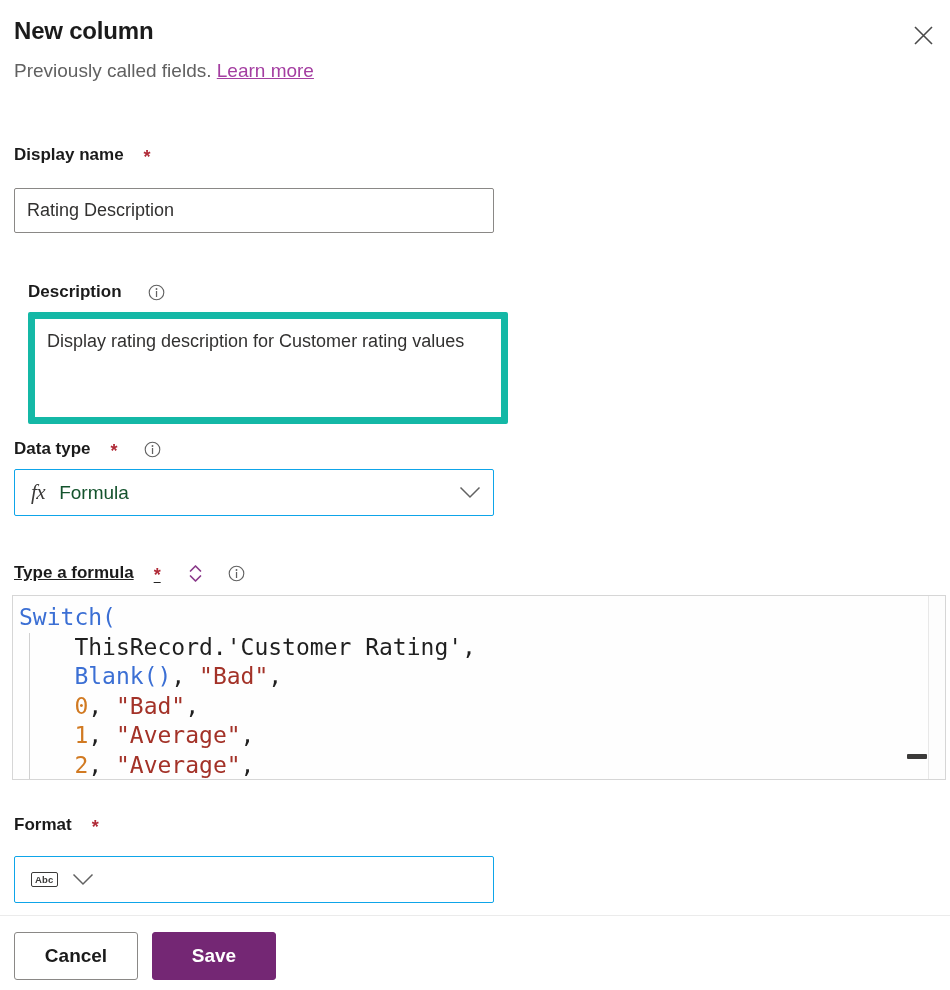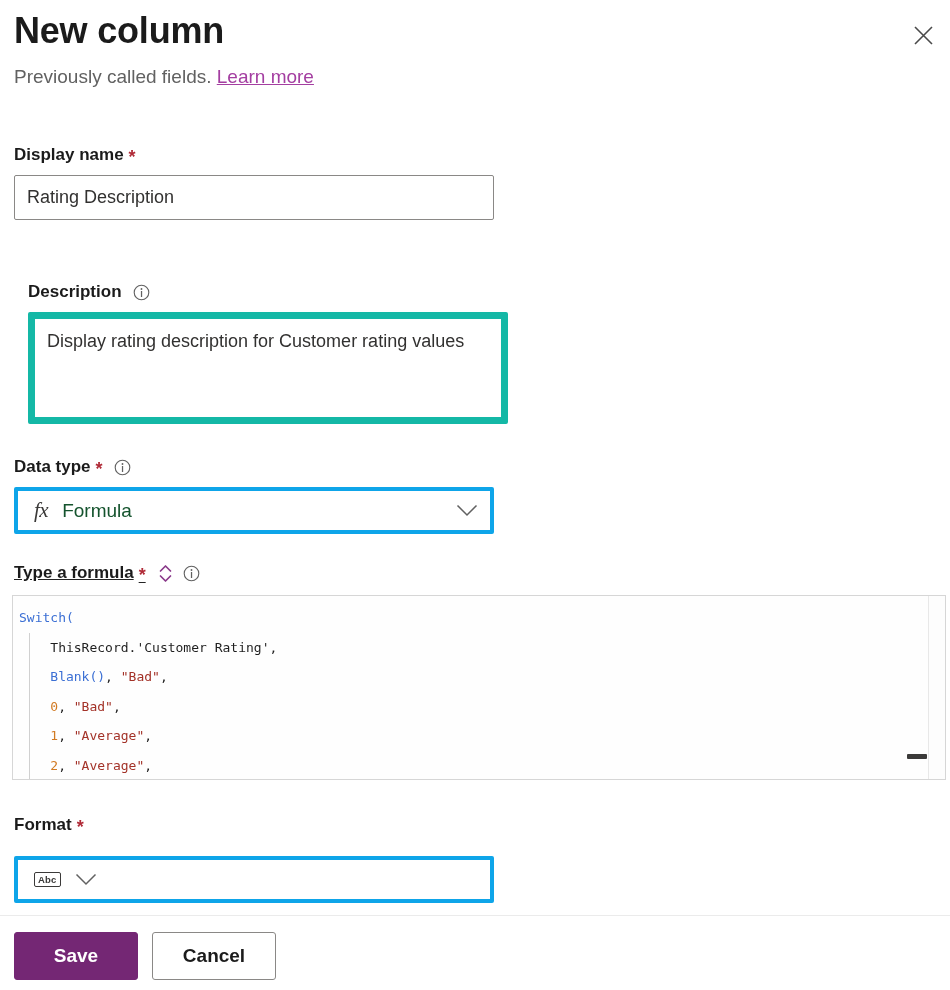--- a/index.html
+++ b/index.html
@@ -26,29 +26,29 @@
   }
 
   
   .header {
     position: absolute;
     left: 14px;
     top: 14px;
     width: 900px;
   }
   .title {
-    font-size: 36px;
+    font-size: 24px;
     font-weight: 600;
     letter-spacing: -0.2px;
     color: #1b1b1b;
     line-height: 34px;
     margin: 0;
   }
   .subtitle {
-    margin-top: 17px;
+    margin-top: 11px;
     font-size: 19px;
     color: #616161;
     line-height: 24px;
   }
   .subtitle .link {
     color: #a43ea1;
     text-decoration: underline;
     cursor: pointer;
   }
   .close-btn {
@@ -67,21 +67,21 @@
   }
   .close-btn svg { display: block; }
 
   
   .field-label {
     font-size: 17px;
     font-weight: 700;
     color: #1b1b1b;
     display: flex;
     align-items: center;
-    gap: 0px;
+    gap: 15px;
     line-height: 22px;
   }
   .req {
     color: #b02a37;
     font-weight: 700;
     margin-left: 5px;
     font-size: 18px;
     line-height: 18px;
     position: relative;
     top: 2px;
@@ -125,21 +125,21 @@
     line-height: 26px;
     padding: 9px 12px;
     resize: none;
     outline: none;
   }
 
   .dropdown {
     box-sizing: border-box;
     width: 480px;
     height: 47px;
-    border: 4px solid #0ea5e9;
+    border: 1px solid #0ea5e9;
     border-radius: 2px;
     background: #fff;
     display: flex;
     align-items: center;
     padding: 0 12px 0 16px;
     cursor: pointer;
   }
   .dropdown .dd-icon {
     display: inline-flex;
     align-items: center;
@@ -185,21 +185,21 @@
     height: 185px;
     border: 1px solid #d6d6d6;
     background: #fefefe;
     position: relative;
     overflow: hidden;
   }
   .formula-code {
     margin: 0;
     padding: 7px 0 0 6px;
     font-family: "DejaVu Sans Mono", "Liberation Mono", monospace;
-    font-size: 13px;
+    font-size: 23px;
     line-height: 29.5px;
     white-space: pre;
     color: #1f1f1f;
   }
   .tok-fn    { color: #3b6fd4; }
   .tok-str   { color: #a33228; }
   .tok-num   { color: #d17a22; }
   .tok-plain { color: #1f1f1f; }
   .indent-guide {
     position: absolute;
@@ -287,38 +287,38 @@
         <path d="M2 2 L19 19 M19 2 L2 19" stroke="#4a4a4a" stroke-width="1.6" fill="none"></path>
       </svg>
     </span>
   </button>
 
   <div style="position:absolute; left:14px; top:144px;">
     <div class="field-label">
       <span>Display name</span>
       <span class="req">*</span>
     </div>
-    <input class="text-input" style="margin-top: 9px;" type="text" value="Rating Description">
+    <input class="text-input" style="margin-top: 22px;" type="text" value="Rating Description">
   </div>
 
   <div style="position:absolute; left:28px; top:258px;margin-top:23px;">
     <div class="field-label">
       <span>Description</span>
       <span class="info-icon">
         <svg width="17" height="17" viewBox="0 0 17 17" aria-hidden="true">
           <circle cx="8.5" cy="8.5" r="7.3" stroke="#616161" stroke-width="1.1" fill="none"></circle>
           <circle cx="8.5" cy="5" r="0.95" fill="#616161"></circle>
           <rect x="7.9" y="7" width="1.25" height="6" fill="#616161"></rect>
         </svg>
       </span>
     </div>
     <textarea class="text-area" style="margin-top: 9px;">Display rating description for Customer rating values</textarea>
   </div>
 
-  <div style="position:absolute; left:14px; top:456px;">
+  <div style="position:absolute; left:14px; top:438px;">
     <div class="field-label">
       <span>Data type</span>
       <span class="req">*</span>
       <span class="info-icon">
         <svg width="17" height="17" viewBox="0 0 17 17" aria-hidden="true">
           <circle cx="8.5" cy="8.5" r="7.3" stroke="#616161" stroke-width="1.1" fill="none"></circle>
           <circle cx="8.5" cy="5" r="0.95" fill="#616161"></circle>
           <rect x="7.9" y="7" width="1.25" height="6" fill="#616161"></rect>
         </svg>
       </span>
@@ -380,17 +380,17 @@
       <span class="dd-chevron">
         <svg width="22" height="13" viewBox="0 0 22 13" aria-hidden="true">
           <path d="M1.5 1.5 L11 11 L20.5 1.5" stroke="#616161" stroke-width="1.5" fill="none"></path>
         </svg>
       </span>
     </div>
   </div>
 
   <div class="footer-divider"></div>
   <div class="footer">
+    <button class="btn btn-secondary">Cancel</button>
     <button class="btn btn-primary">Save</button>
-    <button class="btn btn-secondary">Cancel</button>
   </div>
 
 </div>
 
 </body></html>

